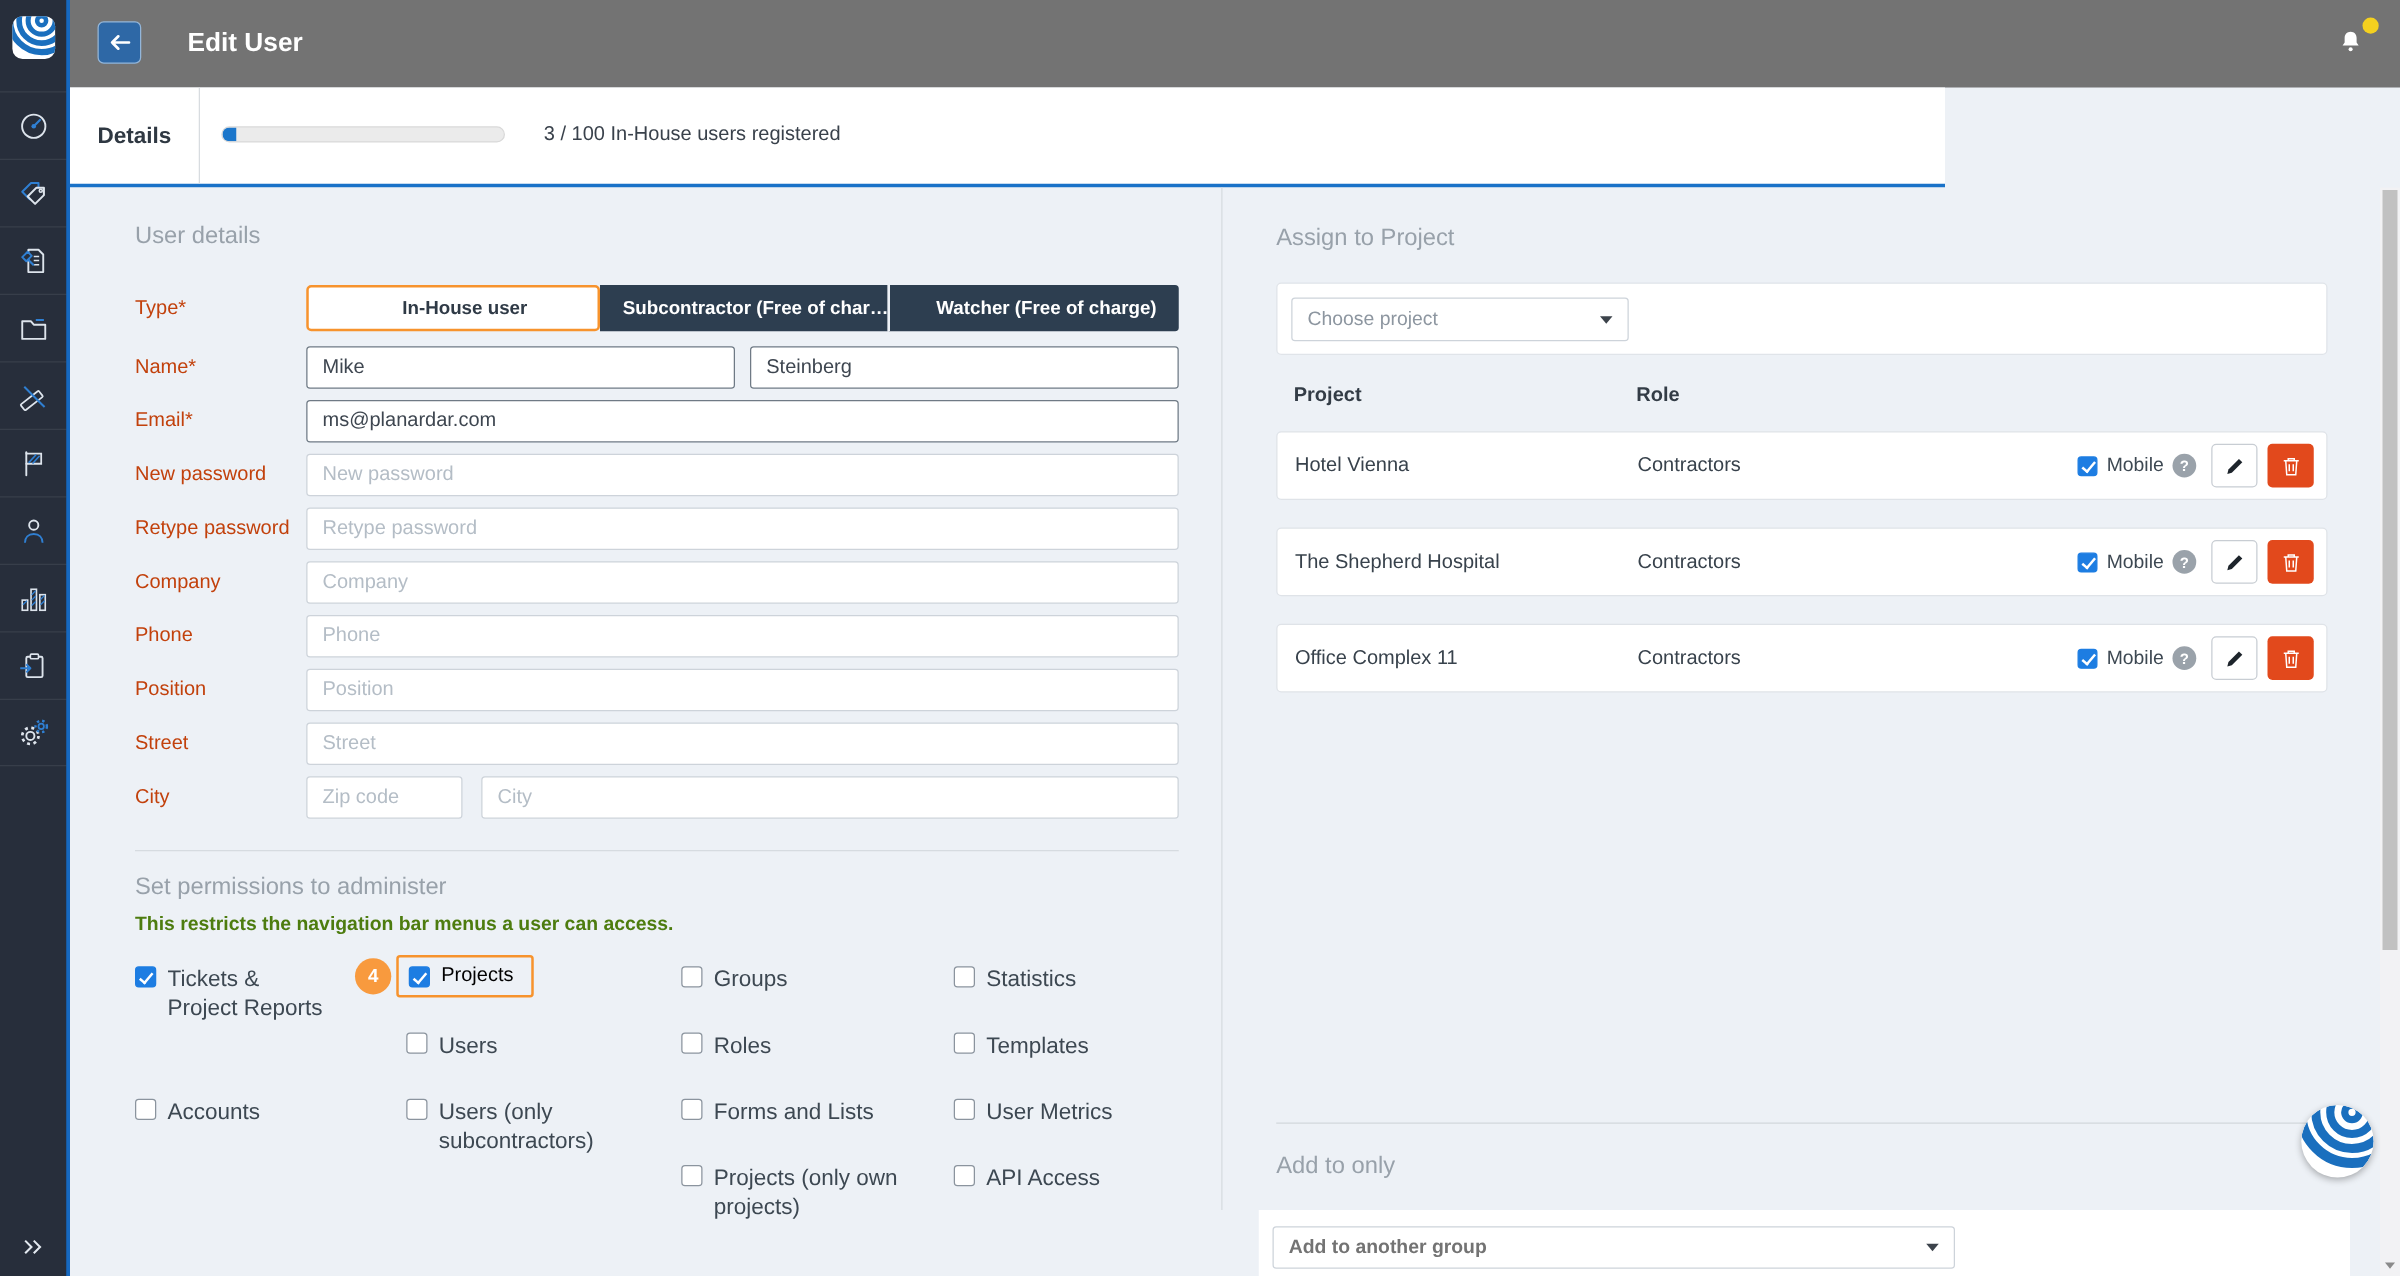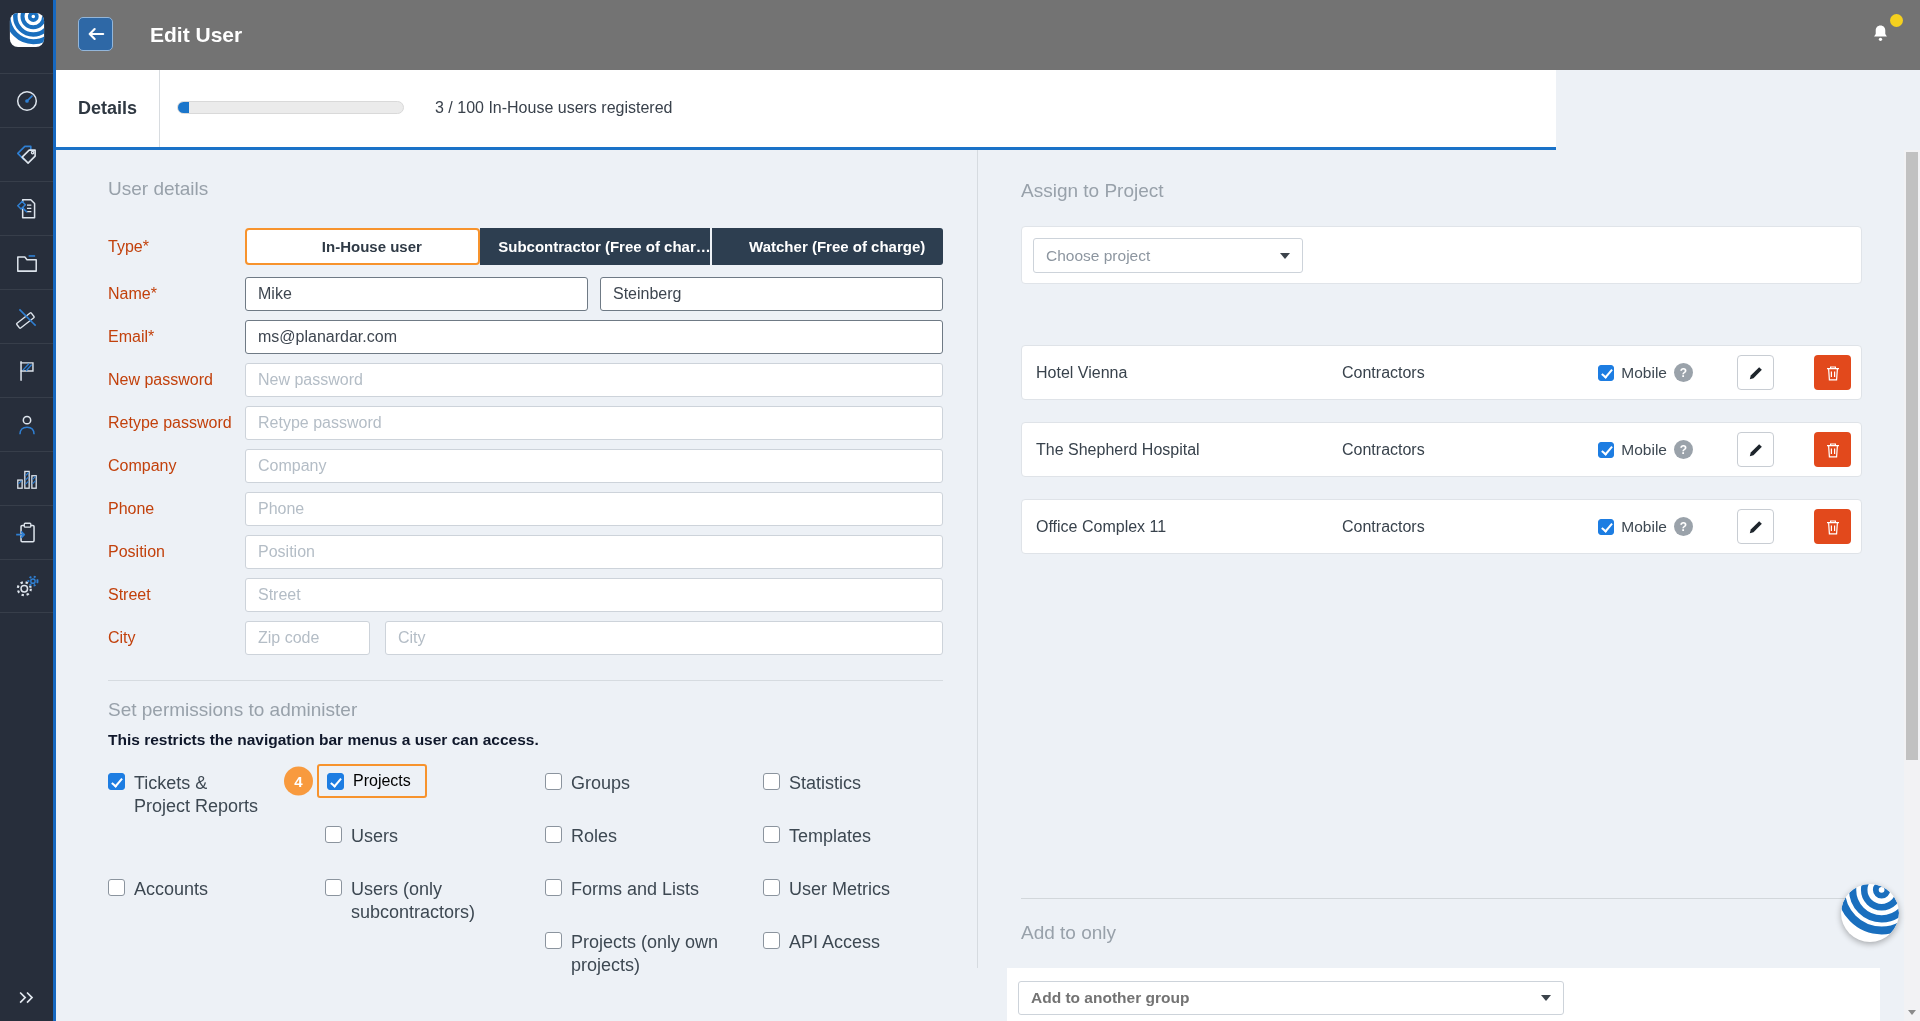--- a/index.html
+++ b/index.html
@@ -61,21 +61,21 @@
   .seg { flex:1; display:flex; height:37px; }
   .seg-opt { flex:1; display:flex; align-items:center; justify-content:center;
              font-size:15px; font-weight:bold; white-space:nowrap; overflow:hidden; cursor:pointer;padding-left:19px; }
   .seg-opt.active { background:#fff; border:2px solid #f7932d; border-radius:4px; color:#2f3a46; }
   .seg-opt.dark { background:#2d3e50; color:#fff; }
   .seg-opt.dark.last { border-left:2px solid #edf1f6; border-radius:0 3px 3px 0; }
   .left-divider { left:52px; top:530px; width:835px; height:1px; background:#d6dbe0; }
 
   
   .perm-title { left:52px; top:549px; }
-  .perm-sub { left:52px; top:581px; font-size:15.5px; font-weight:bold; color:#0f172a; }
+  .perm-sub { left:52px; top:581px; font-size:15.5px; font-weight:bold; color:#4d7c0f; }
   .perm-grid { left:52px; top:622px; width:862px; display:grid;
                grid-template-columns:217px 220px 218px 185px; grid-auto-rows:53px; }
   .perm { display:flex; gap:9px; align-items:flex-start; font-size:18px; color:#3d4852; line-height:1.25; }
   .cb { width:17px; height:17px; border:1px solid #8b949e; border-radius:3px; background:#fff;
         flex:none; margin-top:1px; position:relative; cursor:pointer; }
   .cb.checked { background:#1d7de2; border-color:#1d7de2; }
   .cb.checked::after { content:""; position:absolute; left:5px; top:1.5px; width:4px; height:9px;
                        border:solid #fff; border-width:0 2px 2px 0; transform:rotate(40deg); }
   .perm-hi { position:relative; display:inline-flex; gap:9px; align-items:center;
              border:2px solid #f7932d; border-radius:3px; padding:6px 14px 6px 8px;
@@ -93,21 +93,21 @@
          border:1px solid #cdd3da; border-radius:3px; background:#fff; font-size:15.5px;
          color:#8d96a0; cursor:pointer; }
   .caret { width:0; height:0; border-left:5px solid transparent; border-right:5px solid transparent;
            border-top:6px solid #3c434b; }
   .ap-card .sel { margin:11px; width:270px; height:35px; }
   .ap-head { left:979px; top:158px; width:827px; display:flex;
              font-size:16px; font-weight:bold; color:#333c46; }
   .ap-head .c1 { width:274px; }
   .ap-rows { left:965px; top:195px; width:841px; }
   .prow { height:55px; background:#fff; border:1px solid #dfe3e8; border-radius:4px;
-          margin-bottom:22px; display:flex; align-items:center; padding:0 10px 0 14px;gap:32px; }
+          margin-bottom:22px; display:flex; align-items:center; padding:0 10px 0 14px; }
   .pname { width:274px; font-size:16px; color:#38424c; }
   .prole { flex:1; font-size:16px; color:#38424c; }
   .mobile { display:flex; align-items:center; gap:7px; font-size:15.5px; color:#3d4852; }
   .mobile .cb { width:16px; height:16px; }
   .mobile .cb.checked::after { left:4.5px; top:1px; }
   .qbadge { width:19px; height:19px; border-radius:50%; background:#9aa2aa; color:#fff;
             font-size:12px; font-weight:bold; display:flex; align-items:center; justify-content:center; }
   .btn-edit { width:37px; height:35px; border:1px solid #c8cdd3; border-radius:4px; background:#fff;
               margin-left:12px; display:flex; align-items:center; justify-content:center; cursor:pointer; }
   .btn-del { width:37px; height:35px; border:none; border-radius:4px; background:#e2491c;
@@ -379,20 +379,24 @@
     </div>
   </div>
 
   <div class="ap-title sec-title">Assign to Project</div>
   <div class="ap-card">
     <div class="sel">
       <span>Choose project</span>
       <span class="caret"></span>
     </div>
   </div>
+  <div class="ap-head">
+    <span class="c1">Project</span>
+    <span>Role</span>
+  </div>
   <div class="ap-rows">
     <div class="prow">
       <span class="pname">Hotel Vienna</span>
       <span class="prole">Contractors</span>
       <span class="mobile">
         <span class="cb checked"></span>
         <span>Mobile</span>
         <span class="qbadge">?</span>
       </span>
       <span class="btn-edit">

